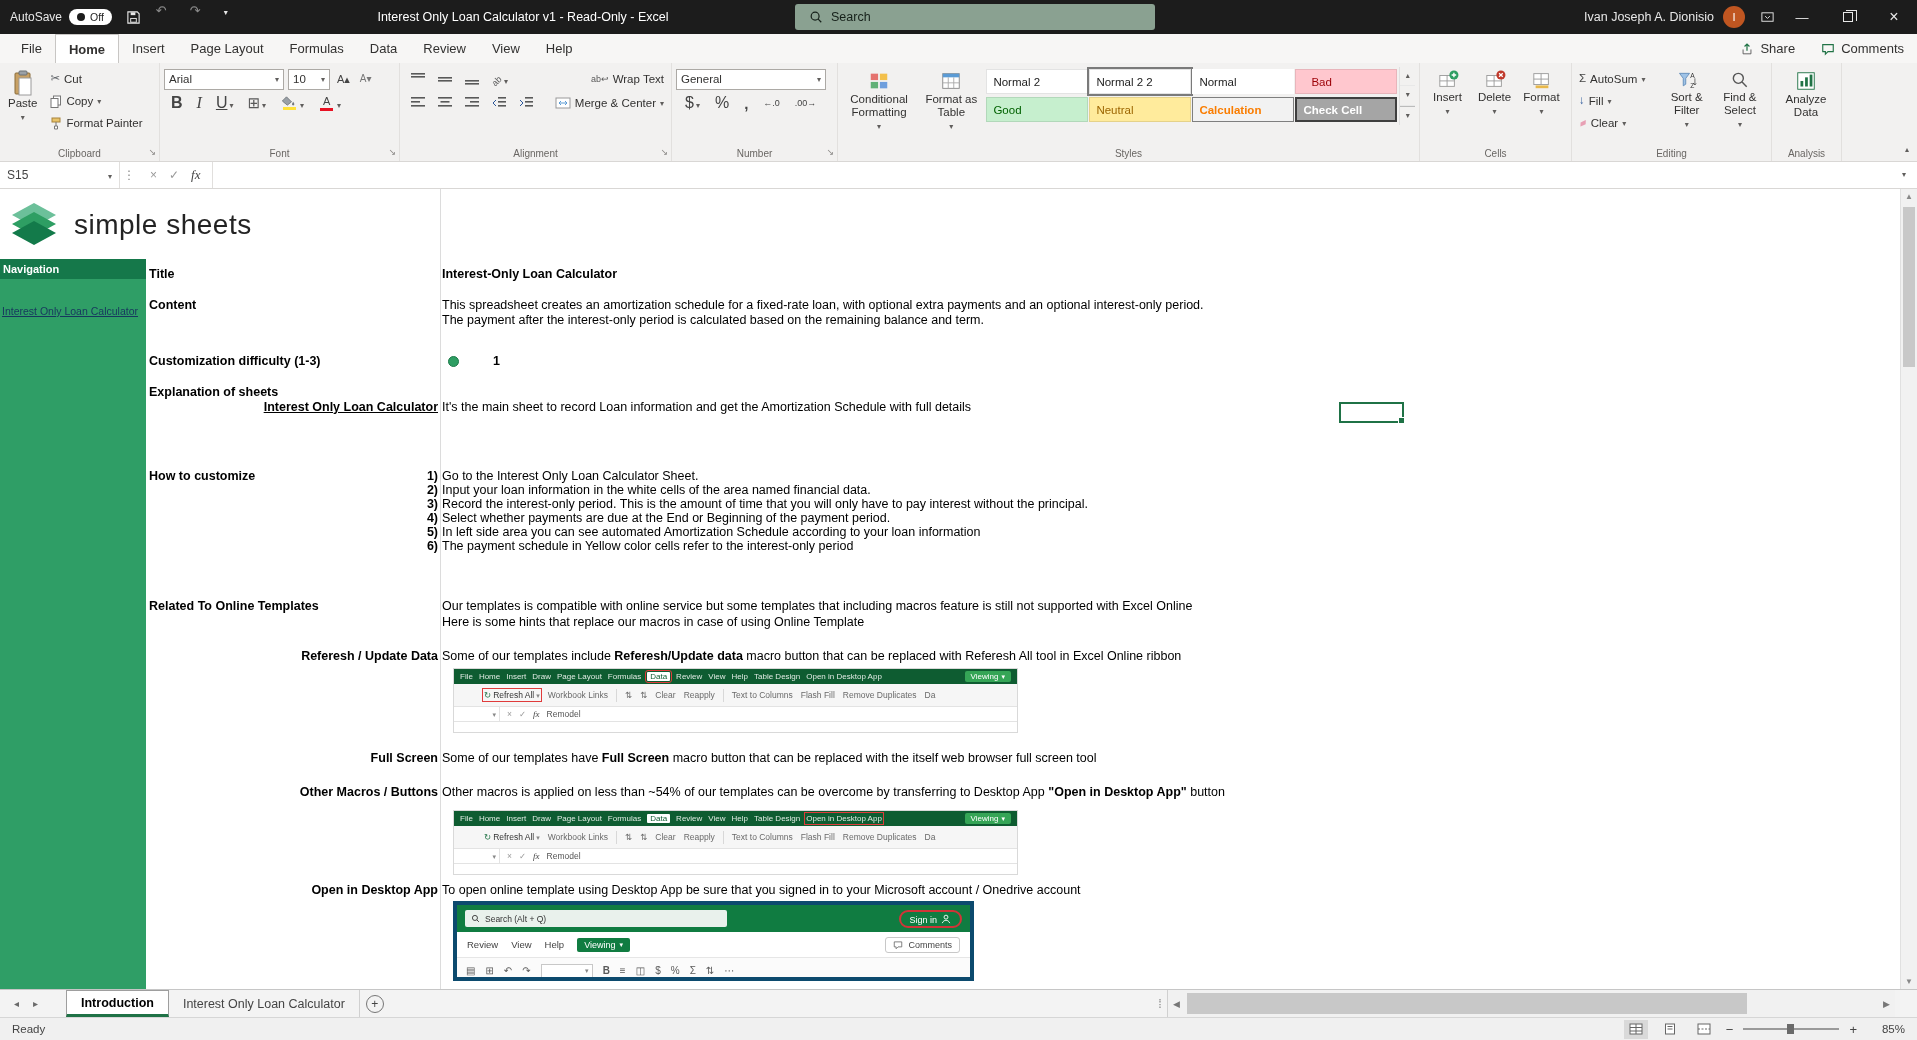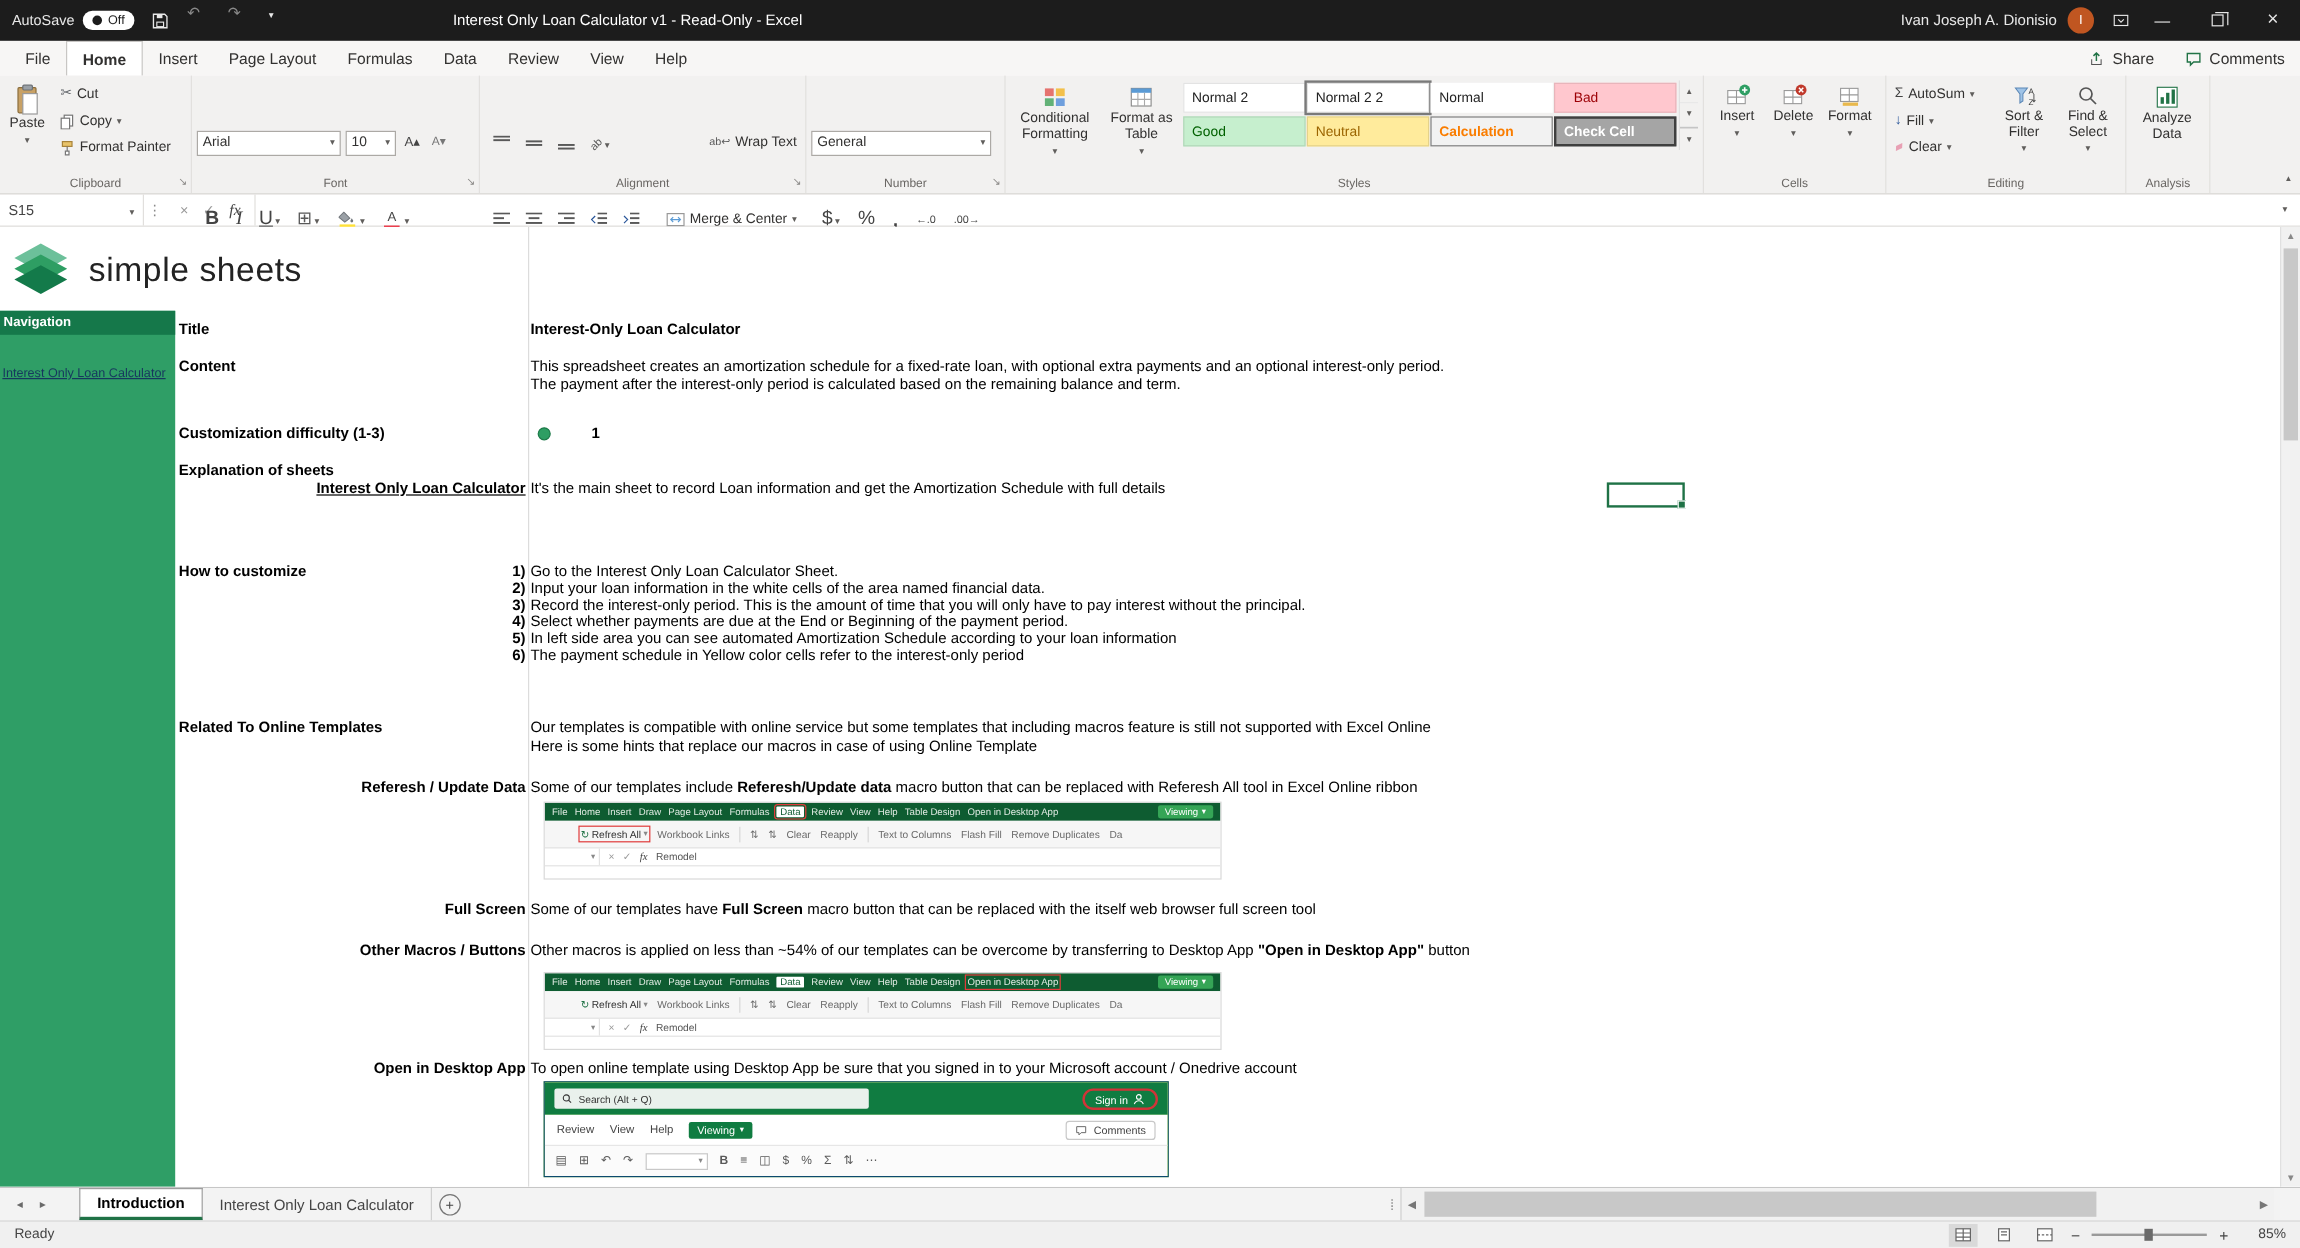--- a/index.html
+++ b/index.html
@@ -63,21 +63,21 @@
   .rt-spacer { flex:1; }
   .rt-btn { display:flex; align-items:center; gap:6px; padding:0 13px; font-size:13px; color:#323130; }
 
   
   .ribbon { height:99px; background:#f2f1f0; display:flex; border-bottom:1px solid #d9d7d5; flex:none; position:relative; }
   .rgroup { position:relative; height:100%; border-right:1px solid #e2e0de; padding:4px 4px 17px; flex:none; }
   .glabel { position:absolute; bottom:2px; left:0; right:0; text-align:center; font-size:10px; color:#696663; white-space:nowrap; }
   .launcher { position:absolute; bottom:3px; right:3px; }
   .bigbtn { display:flex; flex-direction:column; align-items:center; gap:1px; font-size:11.5px; color:#323130; text-align:center; padding:3px 4px; line-height:1.12; }
   .smbtn { display:flex; align-items:center; gap:4px; font-size:11.5px; color:#323130; height:20px; padding:0 3px; white-space:nowrap; }
-  .rrow { display:flex; align-items:center; gap:4px; height:24px;margin-top:40px; }
+  .rrow { display:flex; align-items:center; gap:4px; height:24px; }
   .rsel { background:#fff; border:1px solid #aca9a5; height:21px; display:flex; align-items:center; justify-content:space-between; padding:0 4px; font-size:11.5px; color:#323130; }
   .icbtn { display:flex; align-items:center; gap:2px; padding:0 3px; height:20px; }
   .colorbar { display:flex; flex-direction:column; align-items:center; line-height:1; padding:0 2px; }
   .colorbar .bar { width:13px; height:3px; margin-top:1px; }
   svg.ic { display:block; }
 
   .stylegrid { display:grid; grid-template-columns:repeat(4,102px); grid-auto-rows:27px; gap:1px; padding-top:2px; }
   .stylecell { height:25px; display:flex; align-items:center; padding:0 6px; font-size:11.5px; background:#fff; border:1px solid #e3e3e3; white-space:nowrap; overflow:hidden; }
   .s-normal22 { outline:2px solid #7a7a7a; }
   .s-normal { border-color:transparent; }
@@ -129,21 +129,21 @@
   .mtab.active { background:#fff; color:#0e5c31; padding:0 3px; border-radius:1px; }
   .redbox { outline:1.5px solid #e03b3b; outline-offset:1px; }
   .mview { margin-left:auto; background:#35a556; color:#fff; padding:1px 6px; border-radius:2px; display:flex; align-items:center; gap:3px; font-size:8px; flex:none; }
   .mtools { height:23px; background:#f6f6f6; border-bottom:1px solid #e3e3e3; display:flex; align-items:center; gap:8px; padding:0 7px; font-size:8.5px; color:#6a6a6a; white-space:nowrap; }
   .mtool { display:flex; align-items:center; gap:2px; }
   .mtool.dark { color:#333;margin-left:23px; }
   .msep { width:1px; height:13px; background:#d8d8d8; }
   .mformula { height:15px; border-bottom:1px solid #e3e3e3; display:flex; align-items:center; font-size:8.5px; color:#555; gap:7px; padding:0 4px; }
   .mnamebox { width:42px; border-right:1px solid #e3e3e3; height:100%; display:flex; align-items:center; justify-content:flex-end; padding:0 3px; }
 
-  .mini3 { position:absolute; left:453px; top:712px; width:521px; height:80px; border:1px solid #0c4a6e; background:#bef264; overflow:hidden; }
+  .mini3 { position:absolute; left:453px; top:712px; width:521px; height:80px; border:4px solid #0c4a6e; background:#f97316; overflow:hidden; }
   .m3-green { height:27px; background:#107c41; display:flex; align-items:center; padding:0 8px; }
   .m3-search { width:262px; height:17px; background:#e9f1ec; border-radius:2px; display:flex; align-items:center; gap:5px; padding:0 6px; font-size:8.5px; color:#333; }
   .m3-signin { margin-left:auto; display:flex; align-items:flex-end; gap:3px; color:#fff; font-size:9px; border:2px solid #d13438; border-radius:12px; padding:1px 8px; }
   .m3-menu { height:26px; background:#fff; border-bottom:1px solid #e6e6e6; display:flex; align-items:center; gap:13px; padding:0 10px; font-size:9.5px; color:#444; }
   .m3-view { background:#107c41; color:#fff; padding:2px 7px; border-radius:2px; display:flex; align-items:center; gap:4px; font-size:9px; }
   .m3-comments { margin-left:auto; display:flex; align-items:center; gap:5px; border:1px solid #c8c8c8; border-radius:3px; padding:2px 7px; font-size:9px; color:#444; }
   .m3-tools { height:25px; background:#fbfbfb; display:flex; align-items:center; gap:10px; padding:0 9px; font-size:10px; color:#5a5a5a; }
   .m3-dd { width:52px; height:14px; border:1px solid #c8c8c8; background:#fff; display:flex; align-items:center; justify-content:flex-end; padding:0 3px; }
 
   
@@ -190,20 +190,29 @@
             <path d="M2 2h10l2 2v10H2z" fill="none" stroke="#e8e8e8" stroke-width="1.2"></path>
             <rect x="5" y="9" width="6" height="4" fill="none" stroke="#e8e8e8"></rect>
             <rect x="5" y="2.5" width="5" height="3" fill="#e8e8e8"></rect>
           </svg>
       </span>
       <span class="tb-icon dim g g-undo" data-name="undo-icon"></span>
       <span class="tb-icon dim g g-redo" data-name="redo-icon"></span>
       <span class="tb-icon g g-chevw" data-name="quick-access-chevron-icon"></span>
     </div>
     <div class="tb-title" data-name="window-title">Interest Only Loan Calculator v1 - Read-Only - Excel</div>
+    <div class="tb-search" data-name="search-box">
+      <span data-name="search-icon">
+        <svg class="ic" width="14" height="14" viewBox="0 0 16 16">
+            <circle cx="7" cy="7" r="4.5" fill="none" stroke="#16211a" stroke-width="1.4"></circle>
+            <line x1="10.5" y1="10.5" x2="14" y2="14" stroke="#16211a" stroke-width="1.4"></line>
+          </svg>
+      </span>
+      <span data-name="search-placeholder">Search</span>
+    </div>
     <div class="tb-right">
       <div class="user" data-name="account-button">
         <span data-name="user-name">Ivan Joseph A. Dionisio</span>
         <span class="badge" data-name="user-avatar">I</span>
       </div>
       <span class="tb-icon" data-name="ribbon-display-options-icon">
         <svg class="ic" width="15" height="15" viewBox="0 0 16 16">
             <rect x="2" y="3" width="12" height="9" fill="none" stroke="#e8e8e8"></rect>
             <path d="M5.5 6.5L8 9l2.5-2.5" fill="none" stroke="#e8e8e8"></path>
           </svg>

